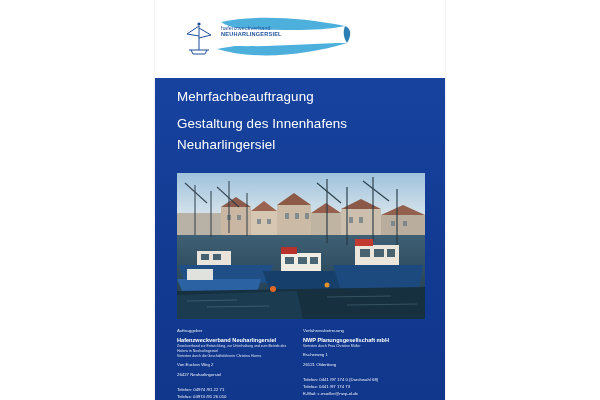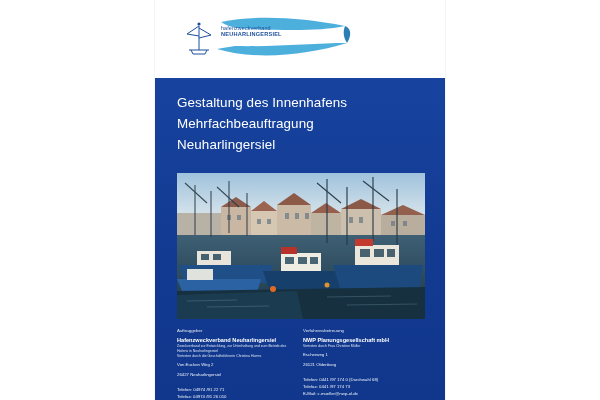--- a/index.html
+++ b/index.html
@@ -175,22 +175,22 @@
         <div class="logo-text">
           <div class="l1">hafenzweckverband</div>
           <div class="l2">NEUHARLINGERSIEL</div>
         </div>
       </div>
     </div>
 
     <div class="blue-panel">
 
       <div class="title-block">
+        <div class="t-line">Mehrfachbeauftragung</div>
         <div class="t-line t-sub">Gestaltung des Innenhafens</div>
-        <div class="t-line">Mehrfachbeauftragung</div>
         <div class="t-line">Neuharlingersiel</div>
       </div>
 
       <div class="photo">
         <svg width="248" height="146" viewBox="0 0 248 146">
           <defs>
             <linearGradient id="sky" x1="0" y1="0" x2="0" y2="1">
               <stop offset="0%" stop-color="#9fc2dc"></stop>
               <stop offset="60%" stop-color="#cfdfe9"></stop>
               <stop offset="100%" stop-color="#e2e8ea"></stop>

